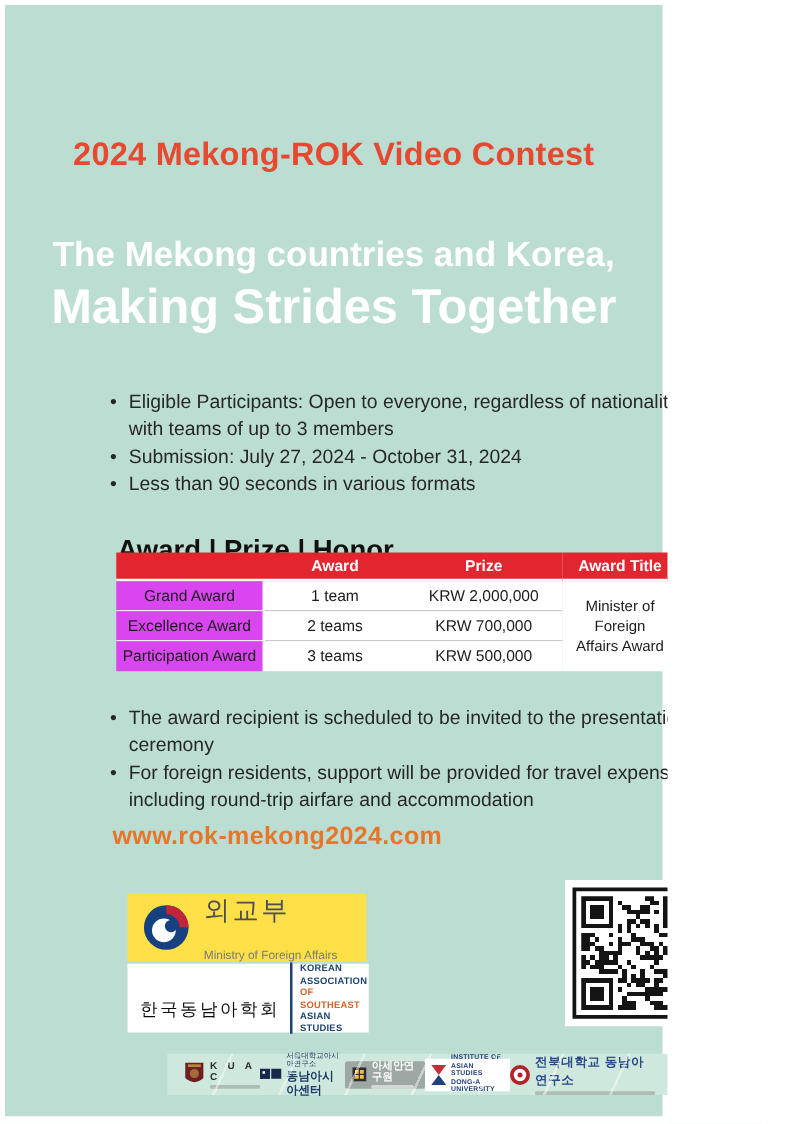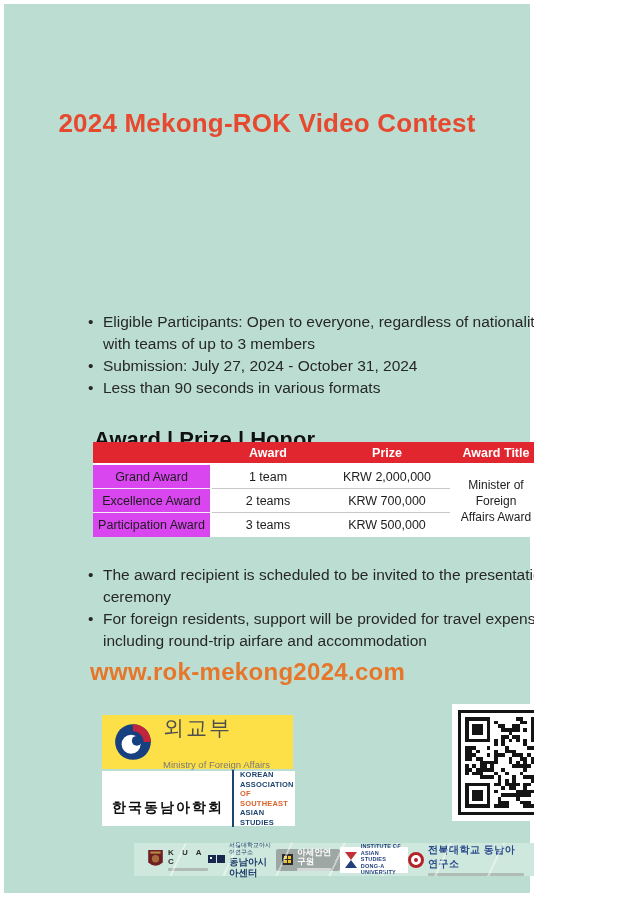--- a/index.html
+++ b/index.html
@@ -26,39 +26,39 @@
 
   table.award-table { position:absolute; left:93px; top:442px; width:449px; border-collapse:separate; border-spacing:0; table-layout:fixed; }
   .award-table th { background:var(--table-red,#e2262f); color:#fff; font-size:12.5px; font-weight:bold;
     height:23px; text-align:center; vertical-align:middle; border-bottom:2px solid #fff; }
   .award-table td { background:#fff; font-size:12.5px; color:#1c1c1c; height:24px; text-align:center; vertical-align:middle; }
   .award-table td.rowlabel { background:#d946ef; border-right:2px solid #fff; }
   .award-table tr.sep td.rowlabel { border-bottom:1px solid #eeeeee; }
   .award-table tr.sep td.val { border-bottom:1px solid #c9c9c9; }
   .award-table td.merged { white-space:pre-line; font-size:12px; line-height:16px; }
 
-  .website-link { position:absolute; left:90px; top:658px; font-size:24px; font-weight:bold;
+  .website-link { position:absolute; left:90px; top:658px; font-size:20px; font-weight:bold;
     color:var(--link-orange,#e7762b); text-decoration:none; letter-spacing:0.3px; }
 
   .mofa-logo { position:absolute; left:102px; top:715px; width:191px; height:54px; background:#fde047;
     display:flex; align-items:center; padding-left:12px; }
   .mofa-emblem { width:38px; height:38px; flex:0 0 38px; }
   .mofa-text { margin-left:11px; }
   .mofa-kr { font-size:21px; color:#4f4f4f; letter-spacing:2px; }
   .mofa-en { font-size:9.5px; color:#7a7a7a; margin-top:17px; }
 
   .kaseas-logo { position:absolute; left:102px; top:771px; width:193px; height:55px; background:#fff;
     display:flex; align-items:center; padding:4px 6px 4px 8px; }
   .kaseas-left { width:116px; flex:0 0 116px; text-align:center; }
   .kaseas-acronym { font-size:23px; font-weight:bold; letter-spacing:2px; line-height:24px; color:#d94f26; font-stretch:condensed; }
   @supports (-webkit-background-clip: text) {
     .kaseas-acronym { background:linear-gradient(180deg,#d94f26 58%,#1d4370 58%);
       -webkit-background-clip:text; -webkit-text-fill-color:transparent; }
   }
-  .kaseas-kr { font-size:14px; font-weight:bold; color:#0d0d0d; letter-spacing:2px; margin-top:18px; }
+  .kaseas-kr { font-size:14px; font-weight:normal; color:#0d0d0d; letter-spacing:2px; margin-top:18px; }
   .kaseas-right { border-left:2px solid #1d4370; margin-left:6px; padding-left:6px; }
   .kaseas-en-line { font-size:7.5px; font-weight:bold; line-height:9.5px; color:#1d4370; letter-spacing:0.2px; }
   .kaseas-en-line.orange { color:#d9622b; }
 
   .qr-box { position:absolute; left:452px; top:704px; width:117px; height:117px; background:#fff;
     display:flex; align-items:center; justify-content:center; }
   .qr-frame { width:105px; height:105px; border:3px solid #141414; padding:4px; background:#fff; }
   .qr-frame svg { display:block; width:91px; height:91px; }
 
   .partner-strip { position:absolute; left:134px; top:843px; width:404px; height:33px;
@@ -102,20 +102,24 @@
   .jb-name { font-size:10px; font-weight:bold; color:#2a4a8c; letter-spacing:0.5px; }
 </style>
 </head>
 <body>
 
 <div class="page">
   <div class="poster-bg"></div>
 
   <div class="contest-title">2024 Mekong-ROK Video Contest</div>
 
+  <div class="headline">
+    <div class="headline-l1">The Mekong countries and Korea,</div>
+    <div class="headline-l2">Making Strides Together</div>
+  </div>
 
   <div class="bullets bullets-info">
     <div class="bullet-item">
       <span class="marker"></span>
       <span class="txt">Eligible Participants: Open to everyone, regardless of nationality,
 with teams of up to 3 members</span>
     </div>
     <div class="bullet-item">
       <span class="marker"></span>
       <span class="txt">Submission: July 27, 2024 - October 31, 2024</span>

